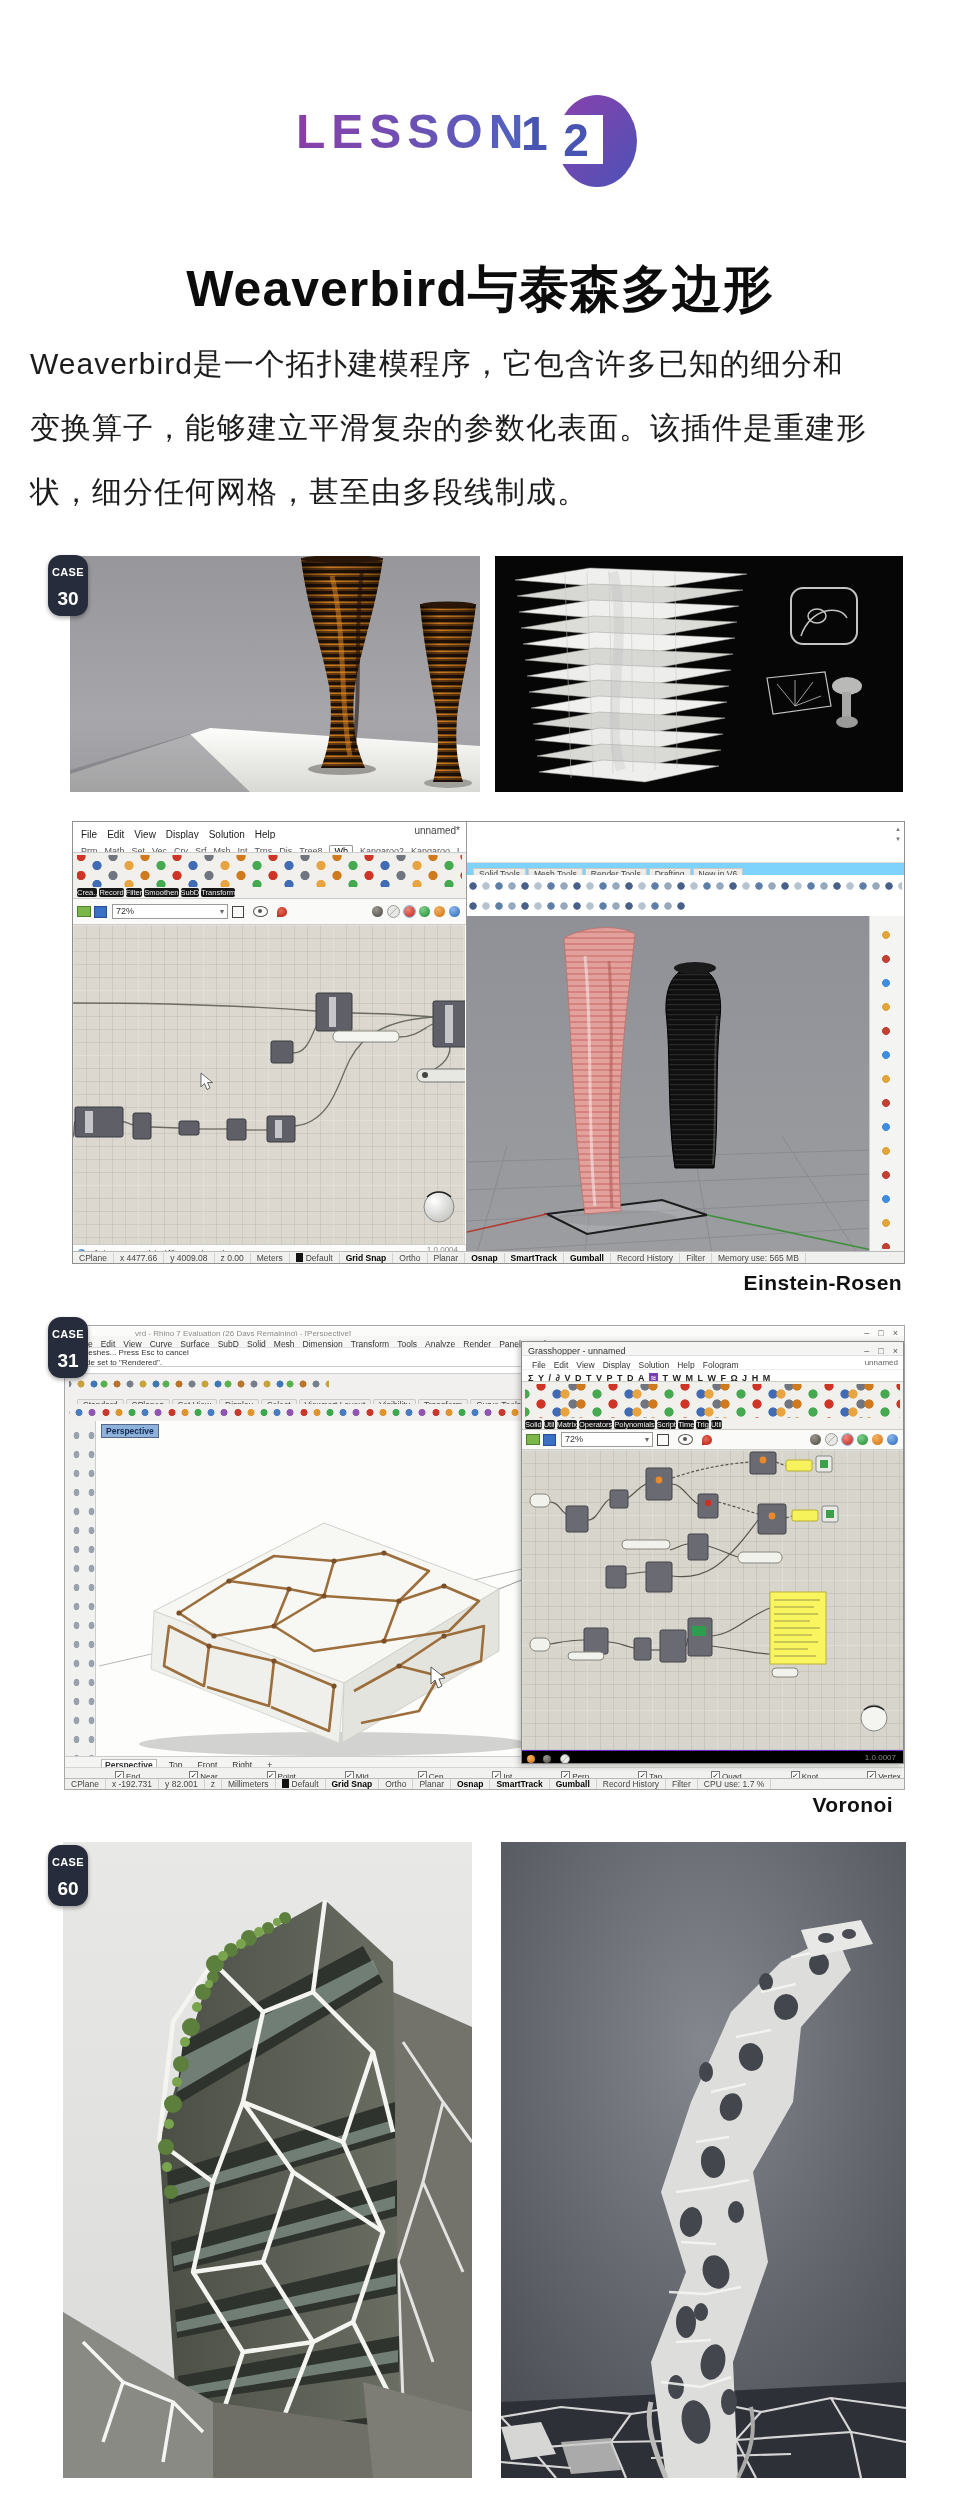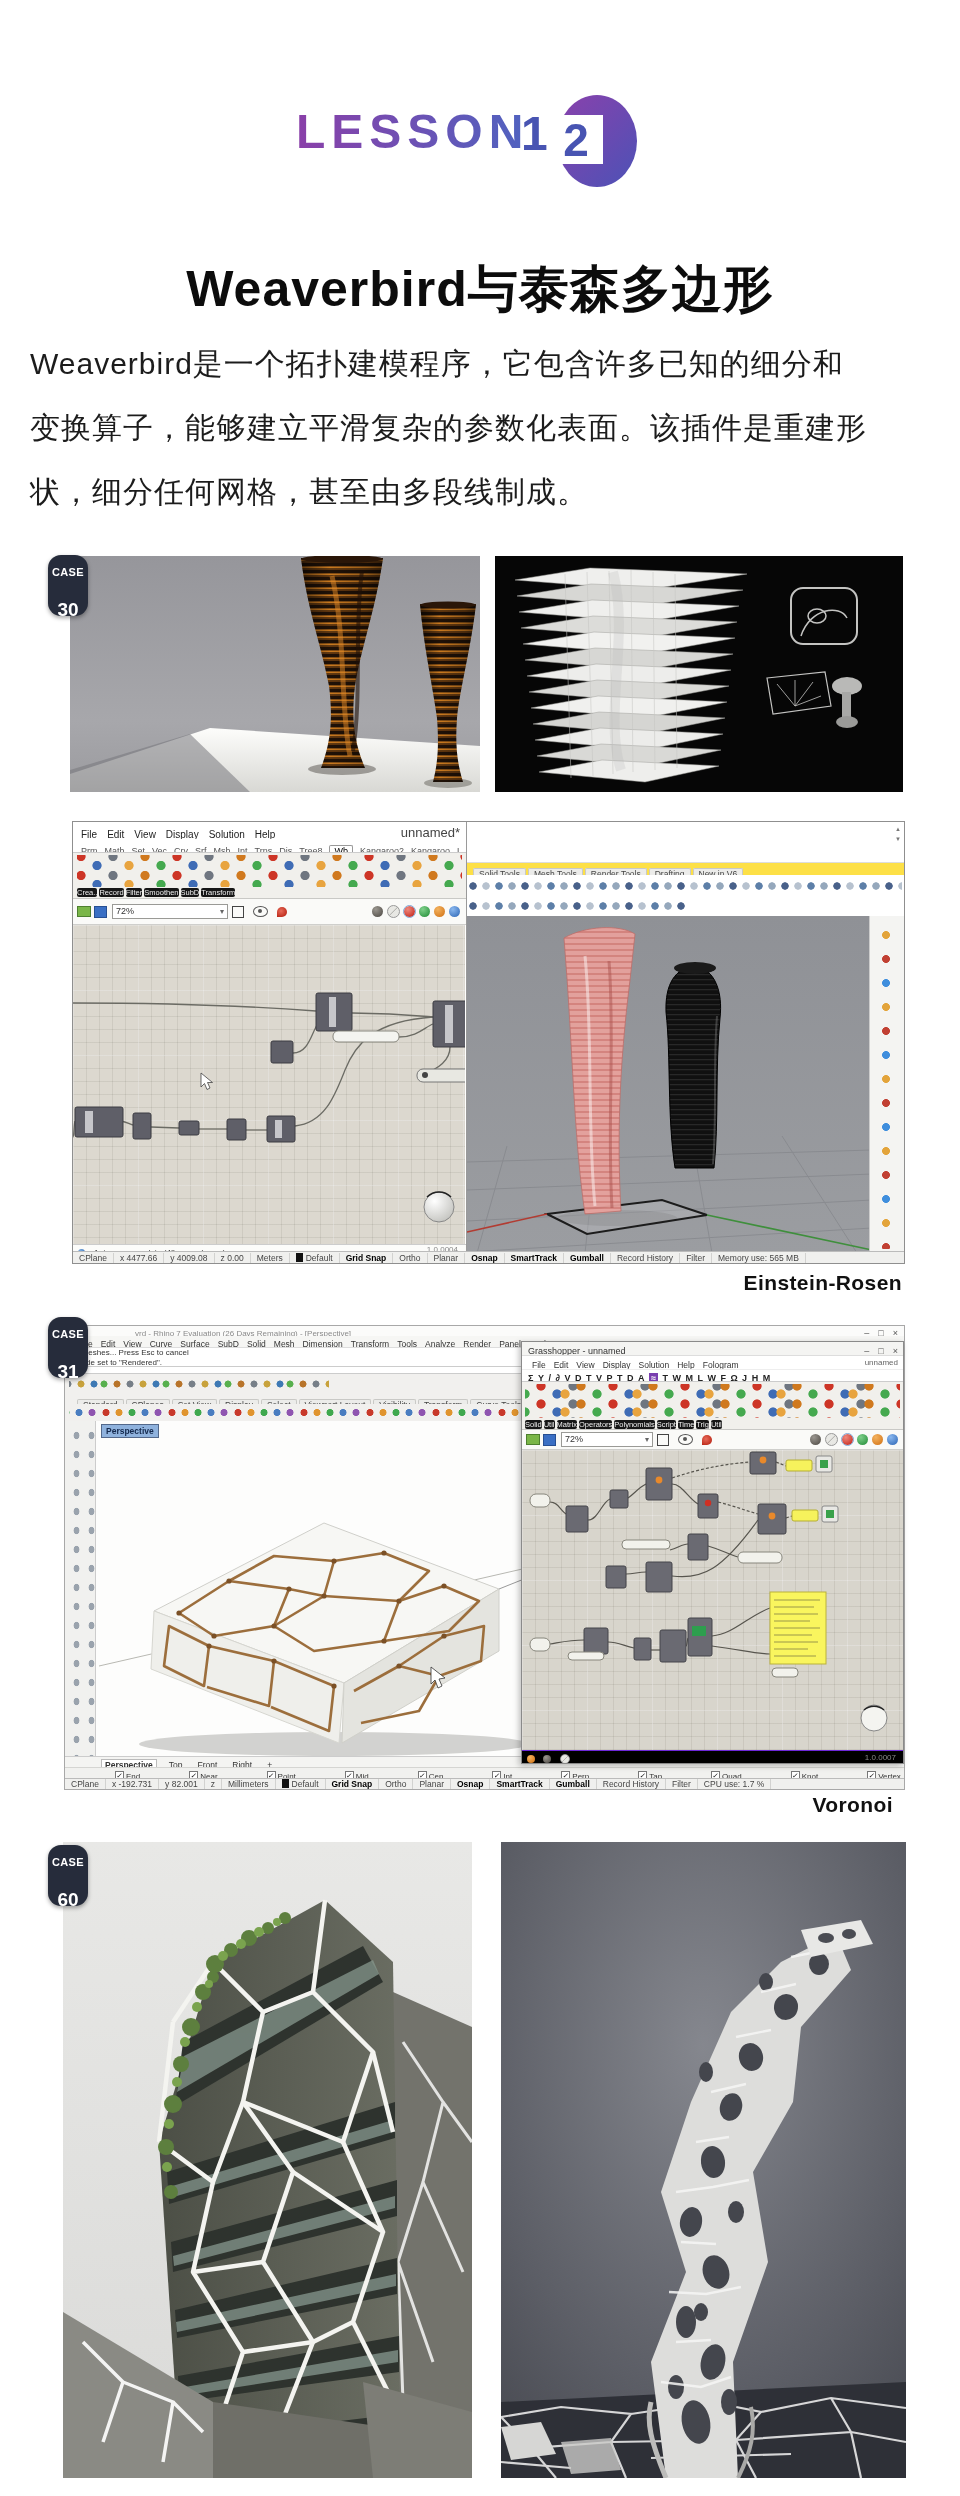--- a/index.html
+++ b/index.html
@@ -15,21 +15,21 @@
   .dbox{position:absolute;left:549px;top:115px;width:54px;height:49px;background:#fff;display:flex;align-items:center;justify-content:center;}
   .d1{position:absolute;left:521px;top:106px;font-size:48px;font-weight:bold;color:#4854b2;}
   .d2{font-size:46px;font-weight:bold;color:#4854b2;line-height:1;}
   .page-title{position:absolute;left:0;top:222px;width:100%;text-align:center;font-size:50px;font-weight:bold;color:#0c0c0c;letter-spacing:1px;}
   .intro-line{position:absolute;left:30px;width:910px;font-size:30px;color:#1c1c1c;letter-spacing:1px;}
 
   
   .case-badge{position:absolute;width:40px;height:61px;background:#262c3b;border-radius:13px;color:#fff;
     text-align:center;z-index:9;box-shadow:0 2px 4px rgba(0,0,0,.35);}
   .case-badge .cl{font-size:11px;font-weight:bold;margin-top:11px;letter-spacing:.4px;}
-  .case-badge .cn{font-size:19px;font-weight:bold;margin-top:21px;}
+  .case-badge .cn{font-size:19px;font-weight:bold;margin-top:10px;}
 
   .imgbox{position:absolute;overflow:hidden;}
   .caption{position:absolute;font-size:21px;color:#111;letter-spacing:.4px;font-weight:bold;}
 
   
   .win{position:absolute;background:#fff;border:1px solid #8f8f8f;box-sizing:border-box;}
   .row{position:absolute;left:0;right:0;box-sizing:border-box;white-space:nowrap;overflow:hidden;}
   .m{margin-right:10px;font-size:10px;color:#222;}
   .m2{margin-right:8px;font-size:8.5px;color:#333;}
   .ghtab{margin-right:7px;font-size:9px;color:#555;}
@@ -215,21 +215,21 @@
       <ellipse cx="352" cy="130" rx="15" ry="9" fill="#b9b9b7"></ellipse>
       <rect x="347" y="136" width="9" height="26" fill="#a8a8a6"></rect>
       <ellipse cx="352" cy="166" rx="11" ry="6" fill="#9a9a98"></ellipse>
     </svg>
   </div>
 
   <div class="win" style="left:72px;top:821px;width:833px;height:443px;background:#f4f3f0">
 
     <div class="abs" style="left:0;top:0;width:394px;height:431px;background:#fff;border-right:1px solid #9a9a9a;box-sizing:border-box">
       <div class="row" style="top:2px;height:15px;padding-left:8px"><span class="m">File</span><span class="m">Edit</span><span class="m">View</span><span class="m">Display</span><span class="m">Solution</span><span class="m">Help</span></div>
-      <div class="abs" style="right:6px;top:3px;font-size:13px;color:#444">unnamed*</div>
+      <div class="abs" style="right:6px;top:3px;font-size:10px;color:#444">unnamed*</div>
       <div class="row" style="top:18px;height:13px;padding-left:8px;border-bottom:1px solid #ccc"><span class="ghtab">Prm</span><span class="ghtab">Math</span><span class="ghtab">Set</span><span class="ghtab">Vec</span><span class="ghtab">Crv</span><span class="ghtab">Srf</span><span class="ghtab">Msh</span><span class="ghtab">Int</span><span class="ghtab">Trns</span><span class="ghtab">Dis</span><span class="ghtab">Tree8</span><span class="ghtab active">Wb</span><span class="ghtab">Kangaroo2</span><span class="ghtab">Kangaroo</span><span class="ghtab">L</span></div>
       <div class="row" style="top:31px;height:46px;background:#f1f0ec;border-bottom:1px solid #c9c9c6">
         <div class="wbrow" style="left:4px;right:4px;top:2px;height:32px"></div>
         <div class="abs" style="left:4px;right:4px;top:35px;height:9px"><span class="grp g30">Crea..</span><span class="grp g30">Record</span><span class="grp g30">Filter</span><span class="grp g30">Smoothen</span><span class="grp g30">SubD</span><span class="grp g30">Transform</span></div>
       </div>
       <div class="row" style="top:77px;height:26px;background:#fafaf8;border-bottom:1px solid #cfcfcc;display:flex;align-items:center">
         <span class="minibtn fold"></span>
         <span class="minibtn disk"></span>
         <span class="zoomsel"><span>72%</span><span class="caret">▾</span></span>
         <span class="focus"></span>
@@ -293,21 +293,21 @@
         <span style="font-size:8px;color:#333">Autosave complete (49 seconds ago)</span>
         <span class="abs" style="right:8px;font-size:8px;color:#888">1.0.0004</span>
       </div>
     </div>
 
     <div class="abs" style="left:394px;top:0;right:0;height:431px;background:#fff">
       <div class="row" style="top:0;height:41px;border-bottom:1px solid #ddd">
         <span class="scrollarrow" style="top:4px">▲</span>
         <span class="scrollarrow" style="top:14px">▼</span>
       </div>
-      <div class="row" style="top:41px;height:12px;padding-left:6px;background:#fde047"><span class="rtab">Solid Tools</span><span class="rtab">Mesh Tools</span><span class="rtab">Render Tools</span><span class="rtab">Drafting</span><span class="rtab">New in V6</span></div>
+      <div class="row" style="top:41px;height:12px;padding-left:6px;background:#7dd3fc"><span class="rtab">Solid Tools</span><span class="rtab">Mesh Tools</span><span class="rtab">Render Tools</span><span class="rtab">Drafting</span><span class="rtab">New in V6</span></div>
       <div class="rhico" style="left:2px;top:55px;right:2px;height:18px"></div>
       <div class="rhico" style="left:2px;top:75px;width:220px;height:17px"></div>
 
       <div class="abs" style="left:0;top:94px;right:34px;bottom:0;background:linear-gradient(180deg,#8f9196,#9b9da1)">
         <svg width="405" height="337" viewBox="0 0 405 337" xmlns="http://www.w3.org/2000/svg">
           <defs>
             <pattern id="pk" width="6" height="6" patternUnits="userSpaceOnUse">
                 <rect width="6" height="6" fill="#e9a29d"></rect>
                 <rect y="3.2" width="6" height="1.6" fill="#d57b75"></rect>
               </pattern>

